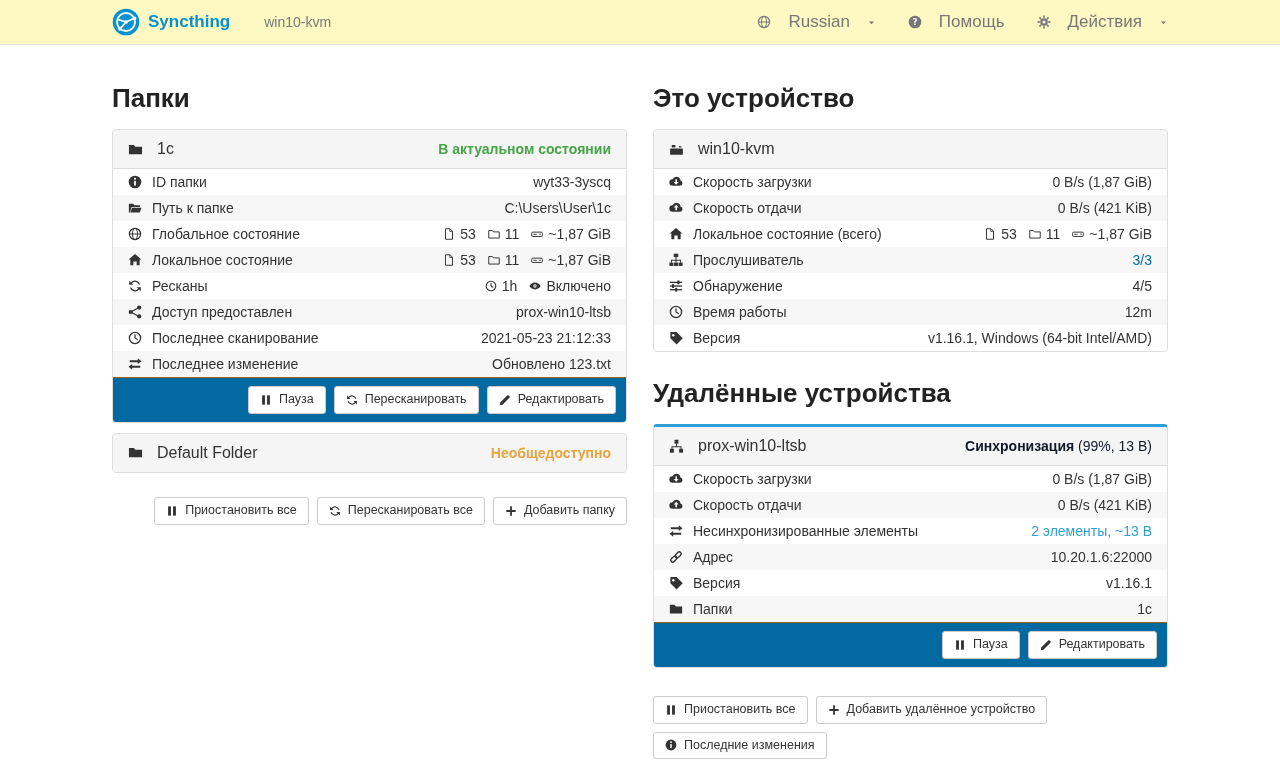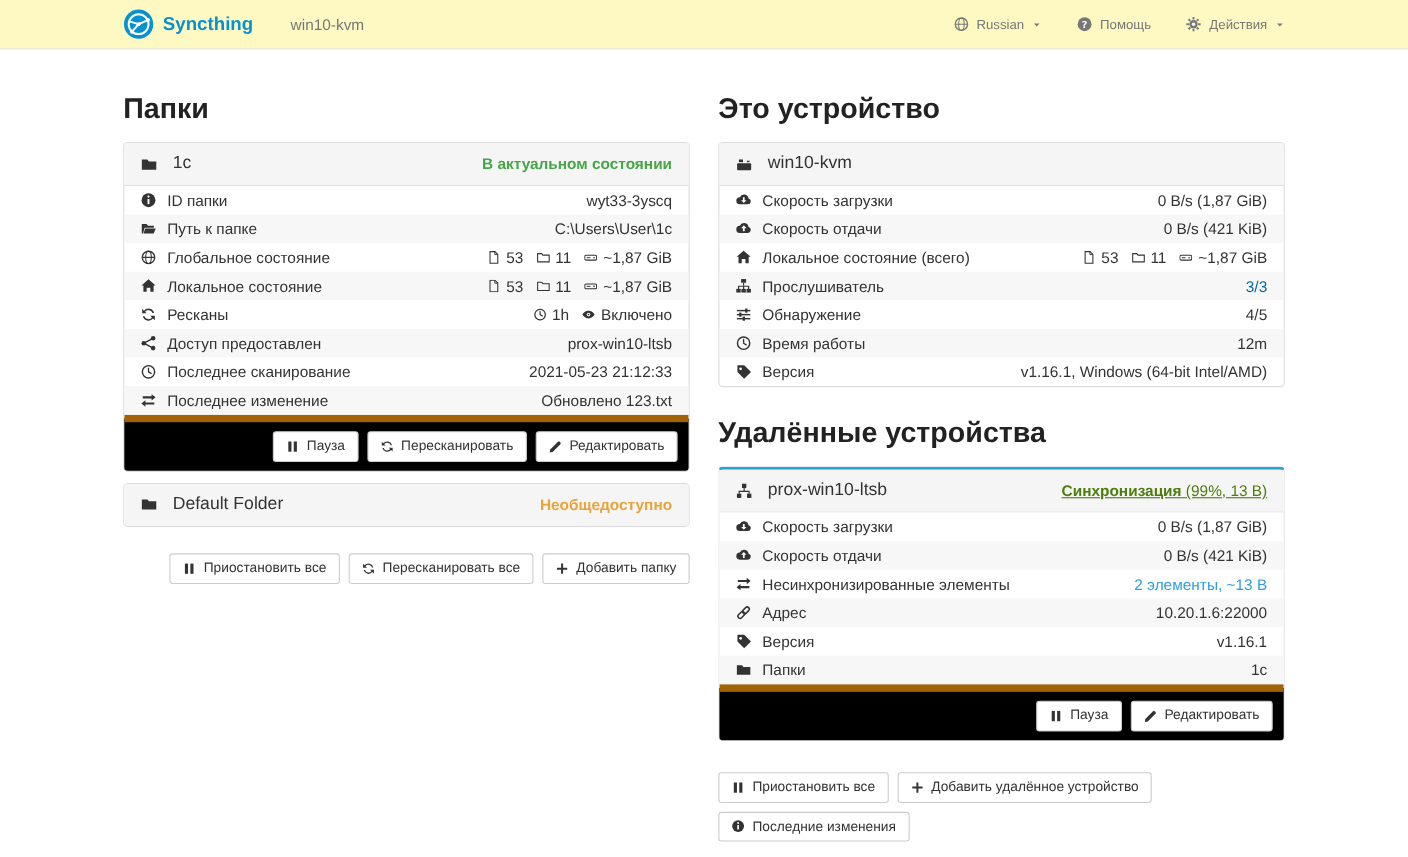--- a/index.html
+++ b/index.html
@@ -12,48 +12,48 @@
   svg.ic-xs { width:12px; height:12px; }
   svg.ic-hd { width:15px; height:15px; }
   svg.ic-logo { width:28px; height:28px; }
 
   
   .navbar { height:45px; background:#fef9c3; border-bottom:1px solid #e7e7e7; }
   .nav-inner { width:1056px; margin:0 auto; height:100%; display:flex; align-items:center; }
   .brand { display:flex; align-items:center; gap:8px; color:#0891d1; font-weight:700; font-size:17px; cursor:pointer; }
   .nav-devname { color:#777; margin-left:34px; font-size:14px; }
   .nav-right { margin-left:auto; display:flex; align-items:center; gap:32px; color:#777; }
-  .nav-item { display:flex; align-items:center; gap:7px; font-size:12px; cursor:pointer; color:#777; }
+  .nav-item { display:flex; align-items:center; gap:17px; font-size:17px; cursor:pointer; color:#777; }
   .caret { width:9px; height:9px; }
 
   
   .main { width:1056px; margin:0 auto; display:flex; gap:26px; padding-top:16px; }
   .col { width:515px; flex:none; }
   h2.section-title { font-size:26px; font-weight:700; color:#222; margin:22px 0 15px; }
 
   
   .panel { border:1px solid #ddd; border-radius:4px; background:#fff; margin-bottom:10px; }
   .panel.blue-top { border-top:3px solid #2f9fd7; }
   .panel-heading { background:#f5f5f5; padding:10px 15px; display:flex; align-items:center;
                    justify-content:space-between; border-bottom:1px solid #ddd; border-radius:3px 3px 0 0; cursor:pointer; }
   .panel.collapsed .panel-heading { border-bottom:none; border-radius:3px; }
   .ph-name { display:flex; align-items:center; gap:14px; font-size:16px; color:#333; }
   .ph-status { font-size:14px; font-weight:700; }
   .ph-status .light { font-weight:400; }
-  .st-green { color:#46a546; } .st-orange { color:#e8a33d; } .st-blue { color:#4d7c0f;text-decoration:underline; }
+  .st-green { color:#46a546; } .st-orange { color:#e8a33d; } .st-blue { color:#0f172a; }
 
   .tbody .trow { display:flex; align-items:center; justify-content:space-between;
                  padding:4px 15px; min-height:26px; font-size:14px; }
   .tbody .trow:nth-child(even) { background:#f7f7f7; }
   .tlabel { display:flex; align-items:center; gap:10px; }
   .tvalue { display:flex; align-items:center; gap:12px; }
   .mini { display:flex; align-items:center; gap:5px; }
   .v-green { color:#0369a1; } .v-blue { color:#2f9ed9; cursor:pointer; }
 
-  .panel-footer { background:#000000; border-top:7px solid #a16207; padding:8px 10px;
+  .panel-footer { background:#0369a1; border-top:1px solid #a16207; padding:8px 10px;
                   display:flex; justify-content:flex-end; gap:8px; border-radius:0 0 3px 3px; }
 
   .btn { display:inline-flex; align-items:center; gap:7px; background:#fff; border:1px solid #ccc;
          border-radius:3px; padding:6px 11px; font-size:12.5px; color:#333; cursor:pointer;
          font-family:inherit; line-height:1.1; white-space:nowrap; }
 
   .actions-left { display:flex; justify-content:flex-end; gap:8px; margin-top:24px; }
   .actions-right { margin-top:28px; display:flex; flex-wrap:wrap; gap:8px; max-width:430px; }
 </style>
 </head>

